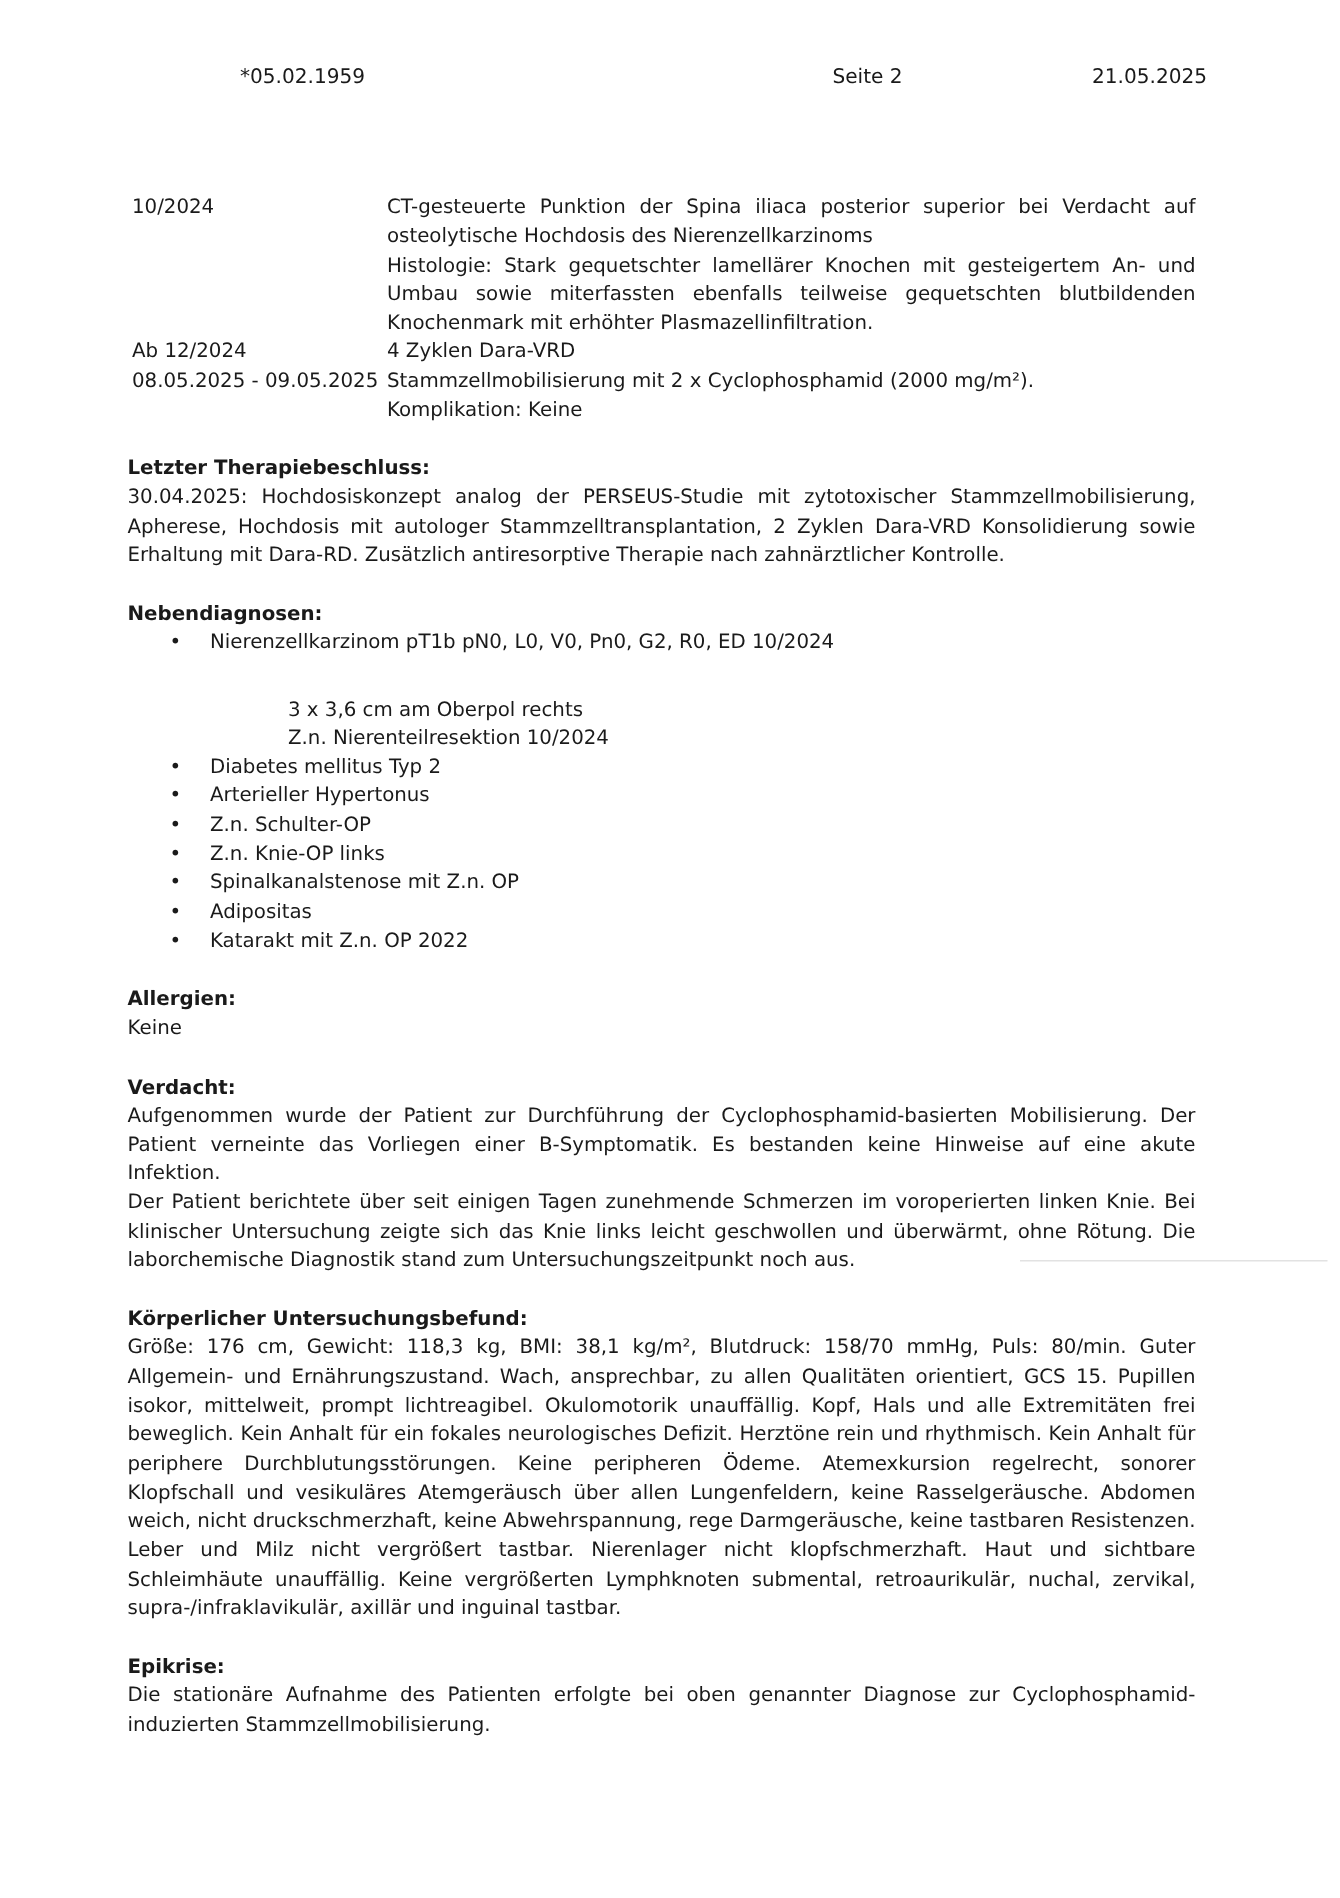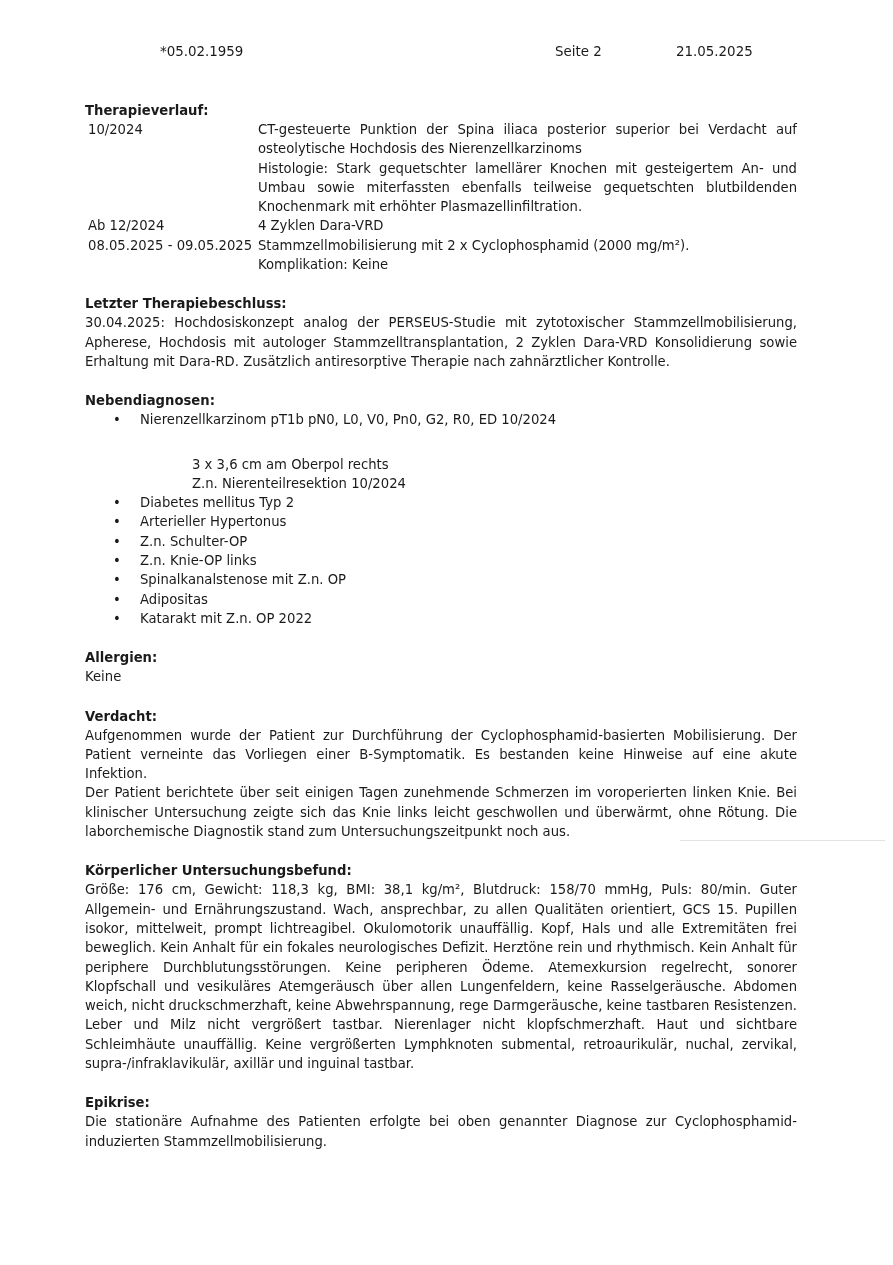--- a/index.html
+++ b/index.html
@@ -5,25 +5,25 @@
     html, body { margin: 0; padding: 0; background: #ffffff; }
     body {
       width: 893px; height: 1265px; position: relative; overflow: hidden;
       font-family: "DejaVu Sans", sans-serif; color: #1a1a1a;
       font-size: 13.2px;
     }
     .page { position: absolute; left: 0; top: 0; width: 893px; height: 1265px; }
     .header { position: absolute; top: 44px; left: 0; width: 893px; height: 20px; font-size: 13.4px; }
     .hdr-dob { position: absolute; left: 160px; }
     .hdr-page { position: absolute; left: 555px; }
-    .hdr-date { position: absolute; left: 676px; }
+    .hdr-date { position: absolute; left: 728px; }
     .content { position: absolute; left: 85px; top: 101px; width: 712px; }
     .section-title { font-weight: bold; margin: 0; line-height: 19px; }
     .text { line-height: 19.3px; text-align: justify; margin: 0; }
-    .therapy-table { display: grid; grid-template-columns: 173px 1fr; line-height: 19.3px; }
+    .therapy-table { display: grid; grid-template-columns: 173px 1fr; line-height: 19.3px; margin-top: 28px; }
     .therapy-date { padding-left: 3px; }
     .sec { margin-bottom: 20px; }
     ul.diag { list-style: none; margin: 0; padding: 0; line-height: 19.3px; }
     ul.diag li { position: relative; padding-left: 55px; }
     ul.diag li::before { content: "•"; position: absolute; left: 28px; }
     .sub { padding-left: 107px; }
     .scan-line { position: absolute; left: 680px; top: 840px; width: 205px; height: 1px; background: #e2e2e2; }
   </style>
 </head>
 <body>
@@ -32,21 +32,20 @@
 
   <div class="header">
     <span class="hdr-dob">*05.02.1959</span>
     <span class="hdr-page">Seite 2</span>
     <span class="hdr-date">21.05.2025</span>
   </div>
 
   <div class="content">
 
     <div class="sec" style="margin-bottom:20px;">
-      <p class="section-title">Therapieverlauf:</p>
       <div class="therapy-table">
         <div class="therapy-date">10/2024</div>
         <div>
           <div class="text">CT-gesteuerte Punktion der Spina iliaca posterior superior bei Verdacht auf osteolytische Hochdosis des Nierenzellkarzinoms</div>
           <div class="text">Histologie: Stark gequetschter lamellärer Knochen mit gesteigertem An- und Umbau sowie miterfassten ebenfalls teilweise gequetschten blutbildenden Knochenmark mit erhöhter Plasmazellinfiltration.</div>
         </div>
         <div class="therapy-date">Ab 12/2024</div>
         <div>
           <div class="text">4 Zyklen Dara-VRD</div>
         </div>

